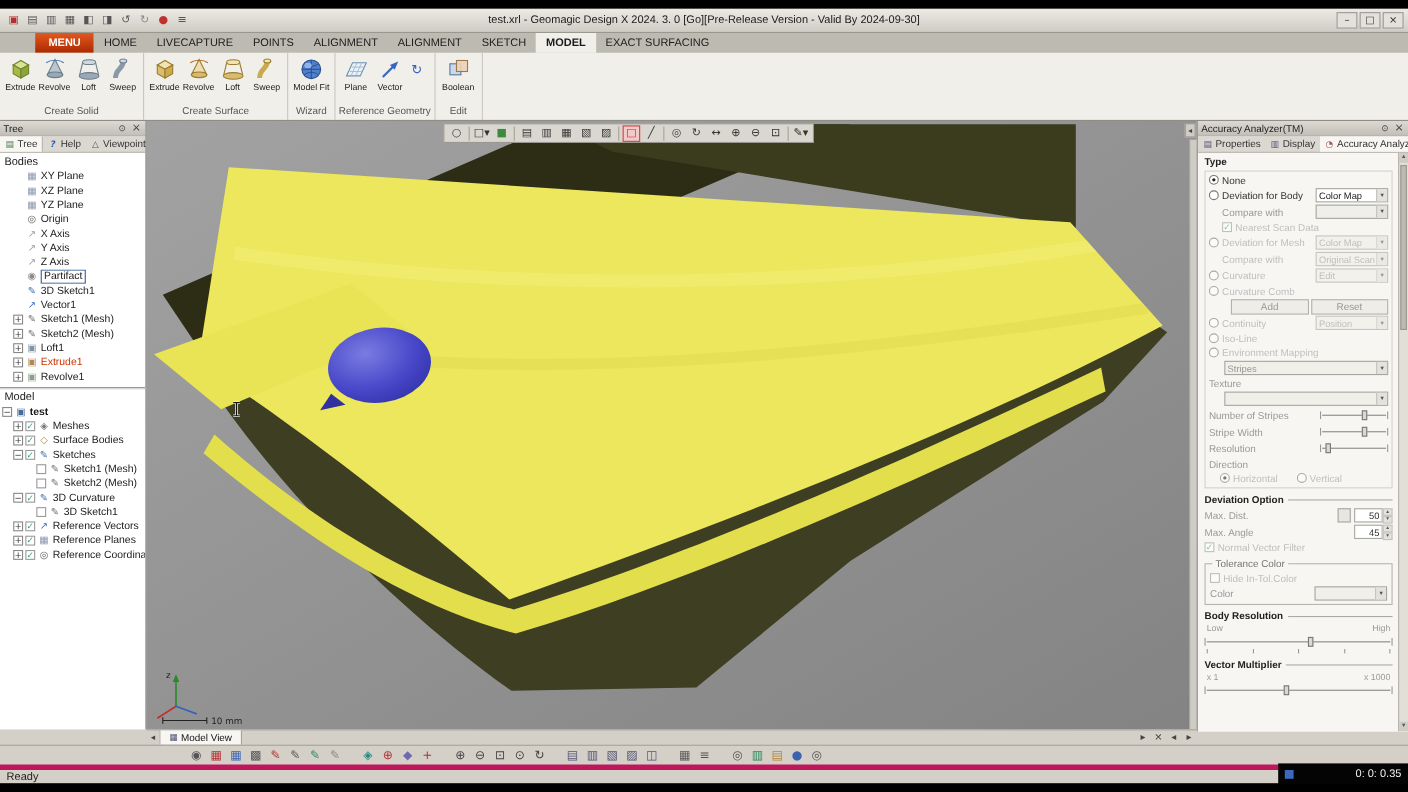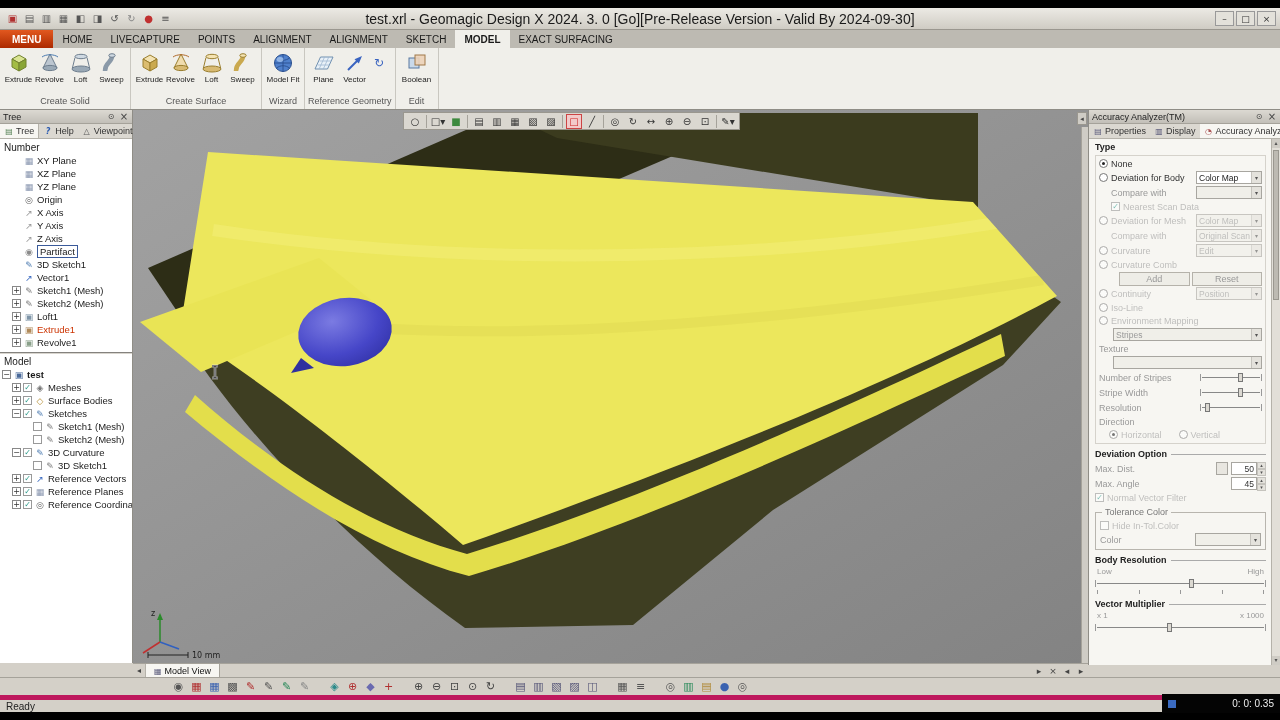--- a/index.html
+++ b/index.html
@@ -11,31 +11,31 @@
     font-family:"DejaVu Sans", sans-serif;
   }
 
   
   #top-black { left:0; top:0; width:1280px; height:8px; background:#000; }
   #title-bar { left:0; top:8px; width:1280px; height:22px;
     background:linear-gradient(#eceae4,#cfccc4); border-bottom:1px solid #9a978f;
     display:flex; align-items:center; padding:0 4px; }
   .tb-icon { width:15px; height:15px; display:flex; align-items:center; justify-content:center;
     font-size:10px; margin:0 1px; color:#555; }
-  #title-text { position:absolute; left:200px; right:200px; text-align:center; font-size:14px; color:#1a1a1a;
+  #title-text { position:absolute; left:200px; right:200px; text-align:center; font-size:10px; color:#1a1a1a;
     white-space:nowrap; overflow:hidden; }
   #win-buttons { margin-left:auto; display:flex; }
   .win-btn { width:19px; height:15px; border:1px solid #999; background:#e3e1da; margin-left:2px;
     display:flex; align-items:center; justify-content:center; font-size:9px; color:#333; }
   .win-min::before { content:"–"; } .win-max::before { content:"□"; } .win-close::before { content:"×"; }
 
   
   #tab-bar { left:0; top:30px; width:1280px; height:18px; background:#bdbab2; display:flex; align-items:stretch; }
   .menu-tab { background:linear-gradient(#e2581f,#ac2a00); color:#fff; font-weight:bold; font-size:10px;
-    padding:0 12px; display:flex; align-items:center; }
+    padding:0 12px; display:flex; align-items:center;margin-left:32px; }
   .rtab { font-size:10px; color:#1a1a1a; padding:0 9px; display:flex; align-items:center; }
   .rtab.sel { background:#f0efea; font-weight:bold; }
 
   
   #ribbon { left:0; top:48px; width:1280px; height:62px; background:#f0efea; border-bottom:1px solid #8f8d86; display:flex; }
   .rgroup { display:flex; flex-direction:column; border-right:1px solid #c9c7c0; }
   .rbuttons { flex:1; display:flex; align-items:flex-start; padding:2px 3px 0; }
   .rbtn { width:31px; display:flex; flex-direction:column; align-items:center; font-size:8px; color:#222;
     padding:1px 0; text-align:center; line-height:1.05; }
   .rbtn.wide { width:36px; } .rbtn.mini { width:18px; }
@@ -368,21 +368,21 @@
       <span class="ptab">
           <i class="pico tico-help"></i>
           <span>Help</span>
         </span>
       <span class="ptab">
           <i class="pico tico-view"></i>
           <span>Viewpoint</span>
         </span>
     </div>
     <div class="tree-body">
-      <div class="tree-section">Number</div>
+      <div class="tree-section">Bodies</div>
       <div>
           <div class="tree-row" style="padding-left: 12px;">
             <span class="texp-sp"></span>
             <span class="ticon" style="color: rgb(138, 151, 176);">▦</span>
             <span class="tlabel">XY Plane</span>
           </div>
           <div class="tree-row" style="padding-left: 12px;">
             <span class="texp-sp"></span>
             <span class="ticon" style="color: rgb(138, 151, 176);">▦</span>
             <span class="tlabel">XZ Plane</span>

